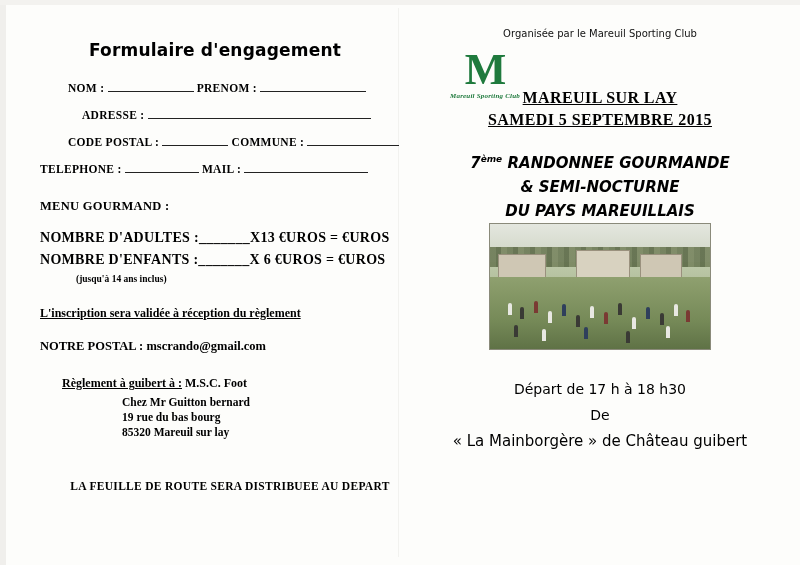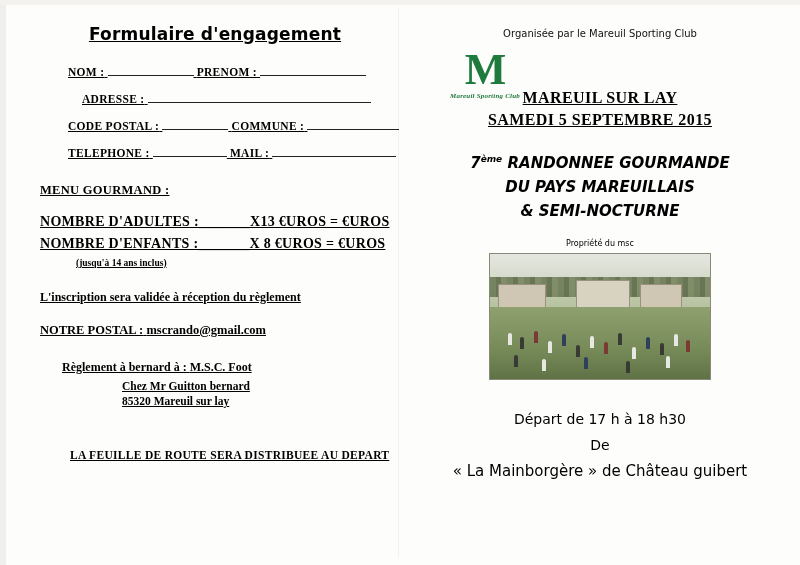--- a/index.html
+++ b/index.html
@@ -34,23 +34,22 @@
   .fold {
     position: absolute;
     left: 398px; top: 8px;
     width: 1px; height: 549px;
     background: #f2f2ef;
   }
 
   
   .left {
     position: absolute;
-    left: 40px; top: 24px;
+    left: 40px; top: 40px;
     width: 350px;
-    text-decoration: underline;
   }
   .form-title {
     font-family: "DejaVu Sans", sans-serif;
     font-size: 17px;
     font-weight: bold;
     text-align: center;
     letter-spacing: 0.2px;
     margin-bottom: 20px;
   }
   .frow {
@@ -110,21 +109,21 @@
     font-size: 11.5px;
     font-weight: bold;
     margin-left: 82px;
     line-height: 15px;
   }
   .feuille {
     font-size: 11.5px;
     font-weight: bold;
     letter-spacing: 0.3px;
     margin-top: 40px;
-    text-align: left;
+    text-align: center;
   }
 
   
   .right {
     position: absolute;
     left: 420px; top: 28px;
     width: 360px;
     text-align: center;
   }
   .organisee {
@@ -264,44 +263,45 @@
     </div>
 
     <div class="frow">
       <span style="margin-left:28px">CODE POSTAL :</span>
       <span class="dots" style="width:66px"></span>
       <span>COMMUNE :</span>
       <span class="dots" style="width:92px"></span>
     </div>
 
     <div class="frow">
-      <span style="margin-left:28px">TELEPHONE :</span>
+      <span style="">TELEPHONE :</span>
       <span class="dots" style="width:74px"></span>
       <span>MAIL :</span>
       <span class="dots" style="width:124px"></span>
     </div>
 
     <div class="menu-head">MENU GOURMAND :</div>
 
     <div class="qty-row">NOMBRE D'ADULTES :_______X13  €UROS =                                  €UROS</div>
-    <div class="qty-row">NOMBRE D'ENFANTS :_______X 8  €UROS =                                €UROS</div>
+    <div class="qty-row">NOMBRE D'ENFANTS :_______X 6  €UROS =                                €UROS</div>
     <div class="note-small">(jusqu'à 14 ans inclus)</div>
 
     <div class="valide">L'inscription sera validée à réception du règlement</div>
 
     <div class="email-line">
       <span>NOTRE POSTAL :</span>
       <span>mscrando@gmail.com</span>
     </div>
 
     <div class="reglement">
-      <span style="margin-left:22px"><u>Règlement à bernard à :</u></span>
+      <span style="margin-left:22px"><u>Règlement à guibert à :</u></span>
       <span>M.S.C. Foot</span>
     </div>
     <div class="addr">Chez Mr Guitton bernard</div>
+    <div class="addr">19 rue du bas bourg</div>
     <div class="addr">85320 Mareuil sur lay</div>
 
     <div class="feuille" style="margin-left:30px">LA FEUILLE DE ROUTE SERA DISTRIBUEE AU DEPART</div>
   </div>
 
   <div class="right">
     <div class="organisee">Organisée par le Mareuil Sporting Club</div>
 
     <div class="logo-block">
       <div class="logo-m">M</div>
@@ -309,26 +309,25 @@
     </div>
 
     <div class="title-main">MAREUIL SUR LAY</div>
     <div class="title-main" style="margin-top:0">SAMEDI 5 SEPTEMBRE 2015</div>
 
     <div class="title-rando">
       <div>
         <span>7</span><span class="sup">ème</span>
         <span>RANDONNEE GOURMANDE</span>
       </div>
+      <div>&amp; SEMI-NOCTURNE</div>
       <div>DU PAYS MAREUILLAIS</div>
-      <div>&amp; SEMI-NOCTURNE</div>
-    </div>
-
-
-    <div class="propriete">Propriété du msc</div>
+    </div>
+
+
 
     <div class="photo">
       <div class="sky"></div>
       <div class="treeline"></div>
       <div class="bldg b1"></div>
       <div class="bldg b2"></div>
       <div class="bldg b3"></div>
       <div class="field"></div>
       <div class="person w" style="left:18px;  bottom:34px;"></div>
       <div class="person" style="left:30px;  bottom:30px;"></div>

